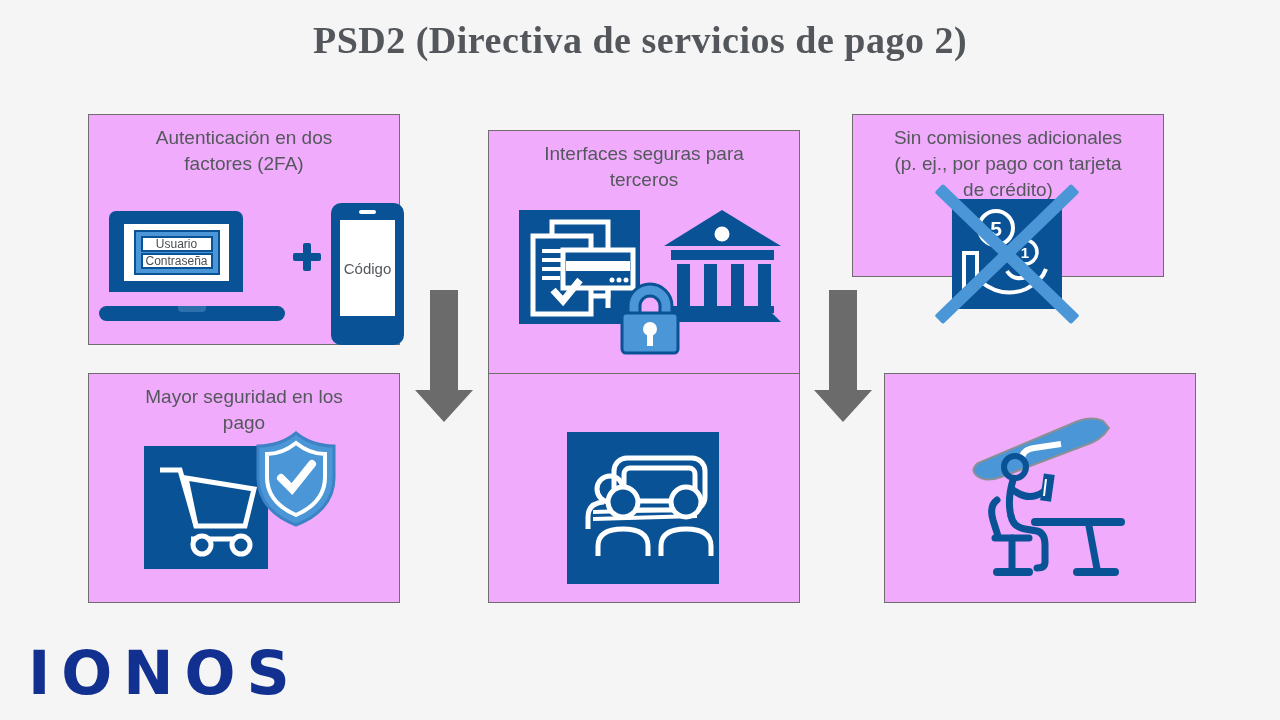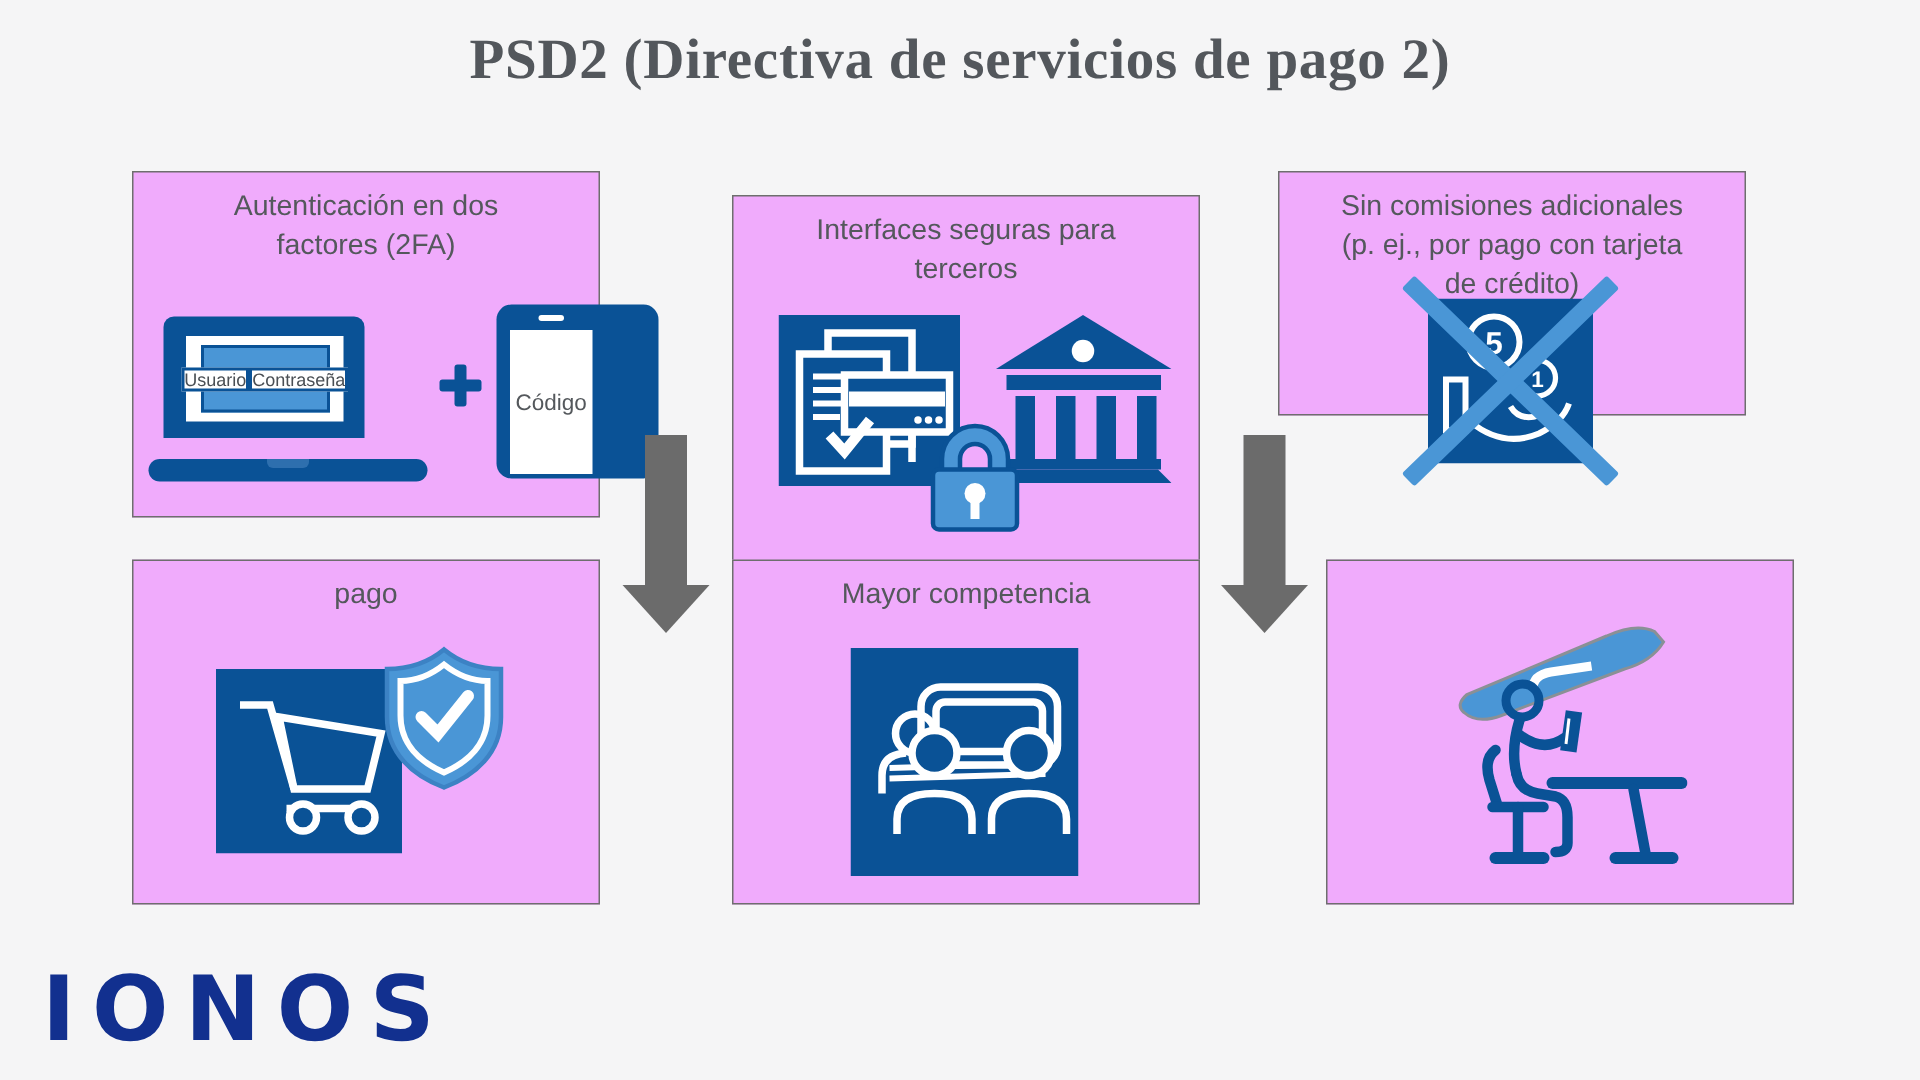--- a/index.html
+++ b/index.html
@@ -29,31 +29,31 @@
 
   .logo{position:absolute;left:28px;top:638px;font-size:60px;font-weight:700;
     letter-spacing:11px;color:#12308f;font-family:"DejaVu Sans",sans-serif;}
 
   
   .laptop{position:absolute;left:10px;top:96px;width:186px;height:112px;}
   .lap-screen{position:absolute;left:10px;top:0;width:134px;height:81px;background:#0a5296;border-radius:7px 7px 0 0;}
   .lap-white{position:absolute;left:15px;top:13px;right:14px;bottom:11px;background:#fff;
     display:flex;align-items:center;justify-content:center;}
   .lap-panel{width:86px;height:45px;background:#4a96d6;border:2px solid #0a5296;box-sizing:border-box;
-    display:flex;flex-direction:row;align-items:center;justify-content:center;}
+    display:flex;flex-direction:column;align-items:center;justify-content:center;}
   .field{width:72px;height:16px;background:#fff;border:2px solid #0a5296;box-sizing:border-box;
     font-size:12px;line-height:12px;color:#4a4f54;text-align:center;}
   .field+.field{margin-top:1px;}
   .lap-base{position:absolute;left:0;top:95px;width:186px;height:15px;background:#0a5296;border-radius:8px;}
   .lap-notch{position:absolute;left:79px;top:95px;width:28px;height:6px;background:#2e6fae;border-radius:0 0 4px 4px;}
   .plus-icon{position:absolute;left:204px;top:128px;width:28px;height:28px;}
   .plus-icon i{position:absolute;background:#0a5296;border-radius:2px;}
   .plus-icon .h{left:0;top:10px;width:28px;height:8px;}
   .plus-icon .v{left:10px;top:0;width:8px;height:28px;}
-  .phone{position:absolute;left:242px;top:88px;width:73px;height:116px;background:#0a5296;border-radius:10px;padding-left:35px;}
+  .phone{position:absolute;left:242px;top:88px;width:73px;height:142px;background:#0a5296;border-radius:10px;}
   .phone-speaker{position:absolute;left:28px;top:7px;width:17px;height:4px;background:#fff;border-radius:2px;}
   .phone-screen{position:absolute;left:9px;top:17px;width:55px;height:96px;background:#fff;
     display:flex;align-items:center;justify-content:center;}
   .phone-screen span{font-size:15px;color:#54585c;white-space:nowrap;}
 
   .icon-abs{position:absolute;}
   .xbar{position:absolute;left:59px;top:133px;width:190px;height:12px;background:#4a96d6;border-radius:2px;}
 </style>
 </head>
 <body>
@@ -147,41 +147,39 @@
       <rect x="12" y="54" width="13" height="34" fill="none" stroke="#fff" stroke-width="4"></rect>
       <path d="M28,82 Q50,100 74,90 Q90,82 94,70" fill="none" stroke="#fff" stroke-width="4"></path>
       <path d="M55,72 q6,10 19,6" fill="none" stroke="#fff" stroke-width="4"></path>
     </svg>
     <div class="xbar" style="transform:rotate(44deg);"></div>
     <div class="xbar" style="transform:rotate(-44deg);"></div>
   </div>
 
   <div class="card c4">
     <div class="card-title">
+      <div>Mayor seguridad en los</div>
       <div>pago</div>
     </div>
     <svg class="icon-abs" style="left:55px;top:72px;" width="124" height="123">
       <rect x="0" y="0" width="124" height="123" fill="#0a5296"></rect>
       <polyline points="16,24 36,24 52,80" fill="none" stroke="#fff" stroke-width="5"></polyline>
       <polygon points="42,32 110,43 101,80 52,80" fill="none" stroke="#fff" stroke-width="5"></polygon>
       <line x1="47" y1="93" x2="103" y2="93" stroke="#fff" stroke-width="5"></line>
       <circle cx="58" cy="99" r="9" fill="#0a5296" stroke="#fff" stroke-width="5"></circle>
       <circle cx="97" cy="99" r="9" fill="#0a5296" stroke="#fff" stroke-width="5"></circle>
     </svg>
     <svg class="icon-abs" style="left:165px;top:56px;" width="84" height="100">
       <path d="M42,3 C54,13 68,16 80,16 L80,48 C80,72 63,87 42,95 C21,87 4,72 4,48 L4,16 C16,16 30,13 42,3 Z" fill="#4a96d6" stroke="#3c82c4" stroke-width="3"></path>
       <path d="M42,13 C52,21 63,24 71,24 L71,47 C71,66 58,78 42,85 C26,78 13,66 13,47 L13,24 C21,24 32,21 42,13 Z" fill="none" stroke="#fff" stroke-width="4"></path>
       <polyline points="27,48 38,59 58,34" stroke="#fff" stroke-width="8" fill="none" stroke-linecap="round"></polyline>
     </svg>
   </div>
 
   <div class="card c5">
-    <div class="card-title">
-      <div>Mayor competencia</div>
-    </div>
     <svg class="icon-abs" style="left:78px;top:58px;" width="152" height="152">
       <rect x="0" y="0" width="152" height="152" fill="#0a5296"></rect>
       <circle cx="43" cy="57" r="13" fill="none" stroke="#fff" stroke-width="5"></circle>
       <path d="M21,97 v-12 q0,-14 16,-15" fill="none" stroke="#fff" stroke-width="5"></path>
       <rect x="47" y="26" width="91" height="52" rx="13" fill="none" stroke="#fff" stroke-width="5"></rect>
       <rect x="57" y="36" width="71" height="33" rx="6" fill="#0a5296" stroke="#fff" stroke-width="5"></rect>
       <line x1="26" y1="80" x2="130" y2="77" stroke="#fff" stroke-width="4"></line>
       <line x1="26" y1="87" x2="130" y2="84" stroke="#fff" stroke-width="4"></line>
       <circle cx="56" cy="70" r="15" fill="#0a5296" stroke="#fff" stroke-width="5"></circle>
       <path d="M31,124 v-10 q0,-17 25,-17 q25,0 25,17 v10" fill="#0a5296" stroke="#fff" stroke-width="5"></path>

